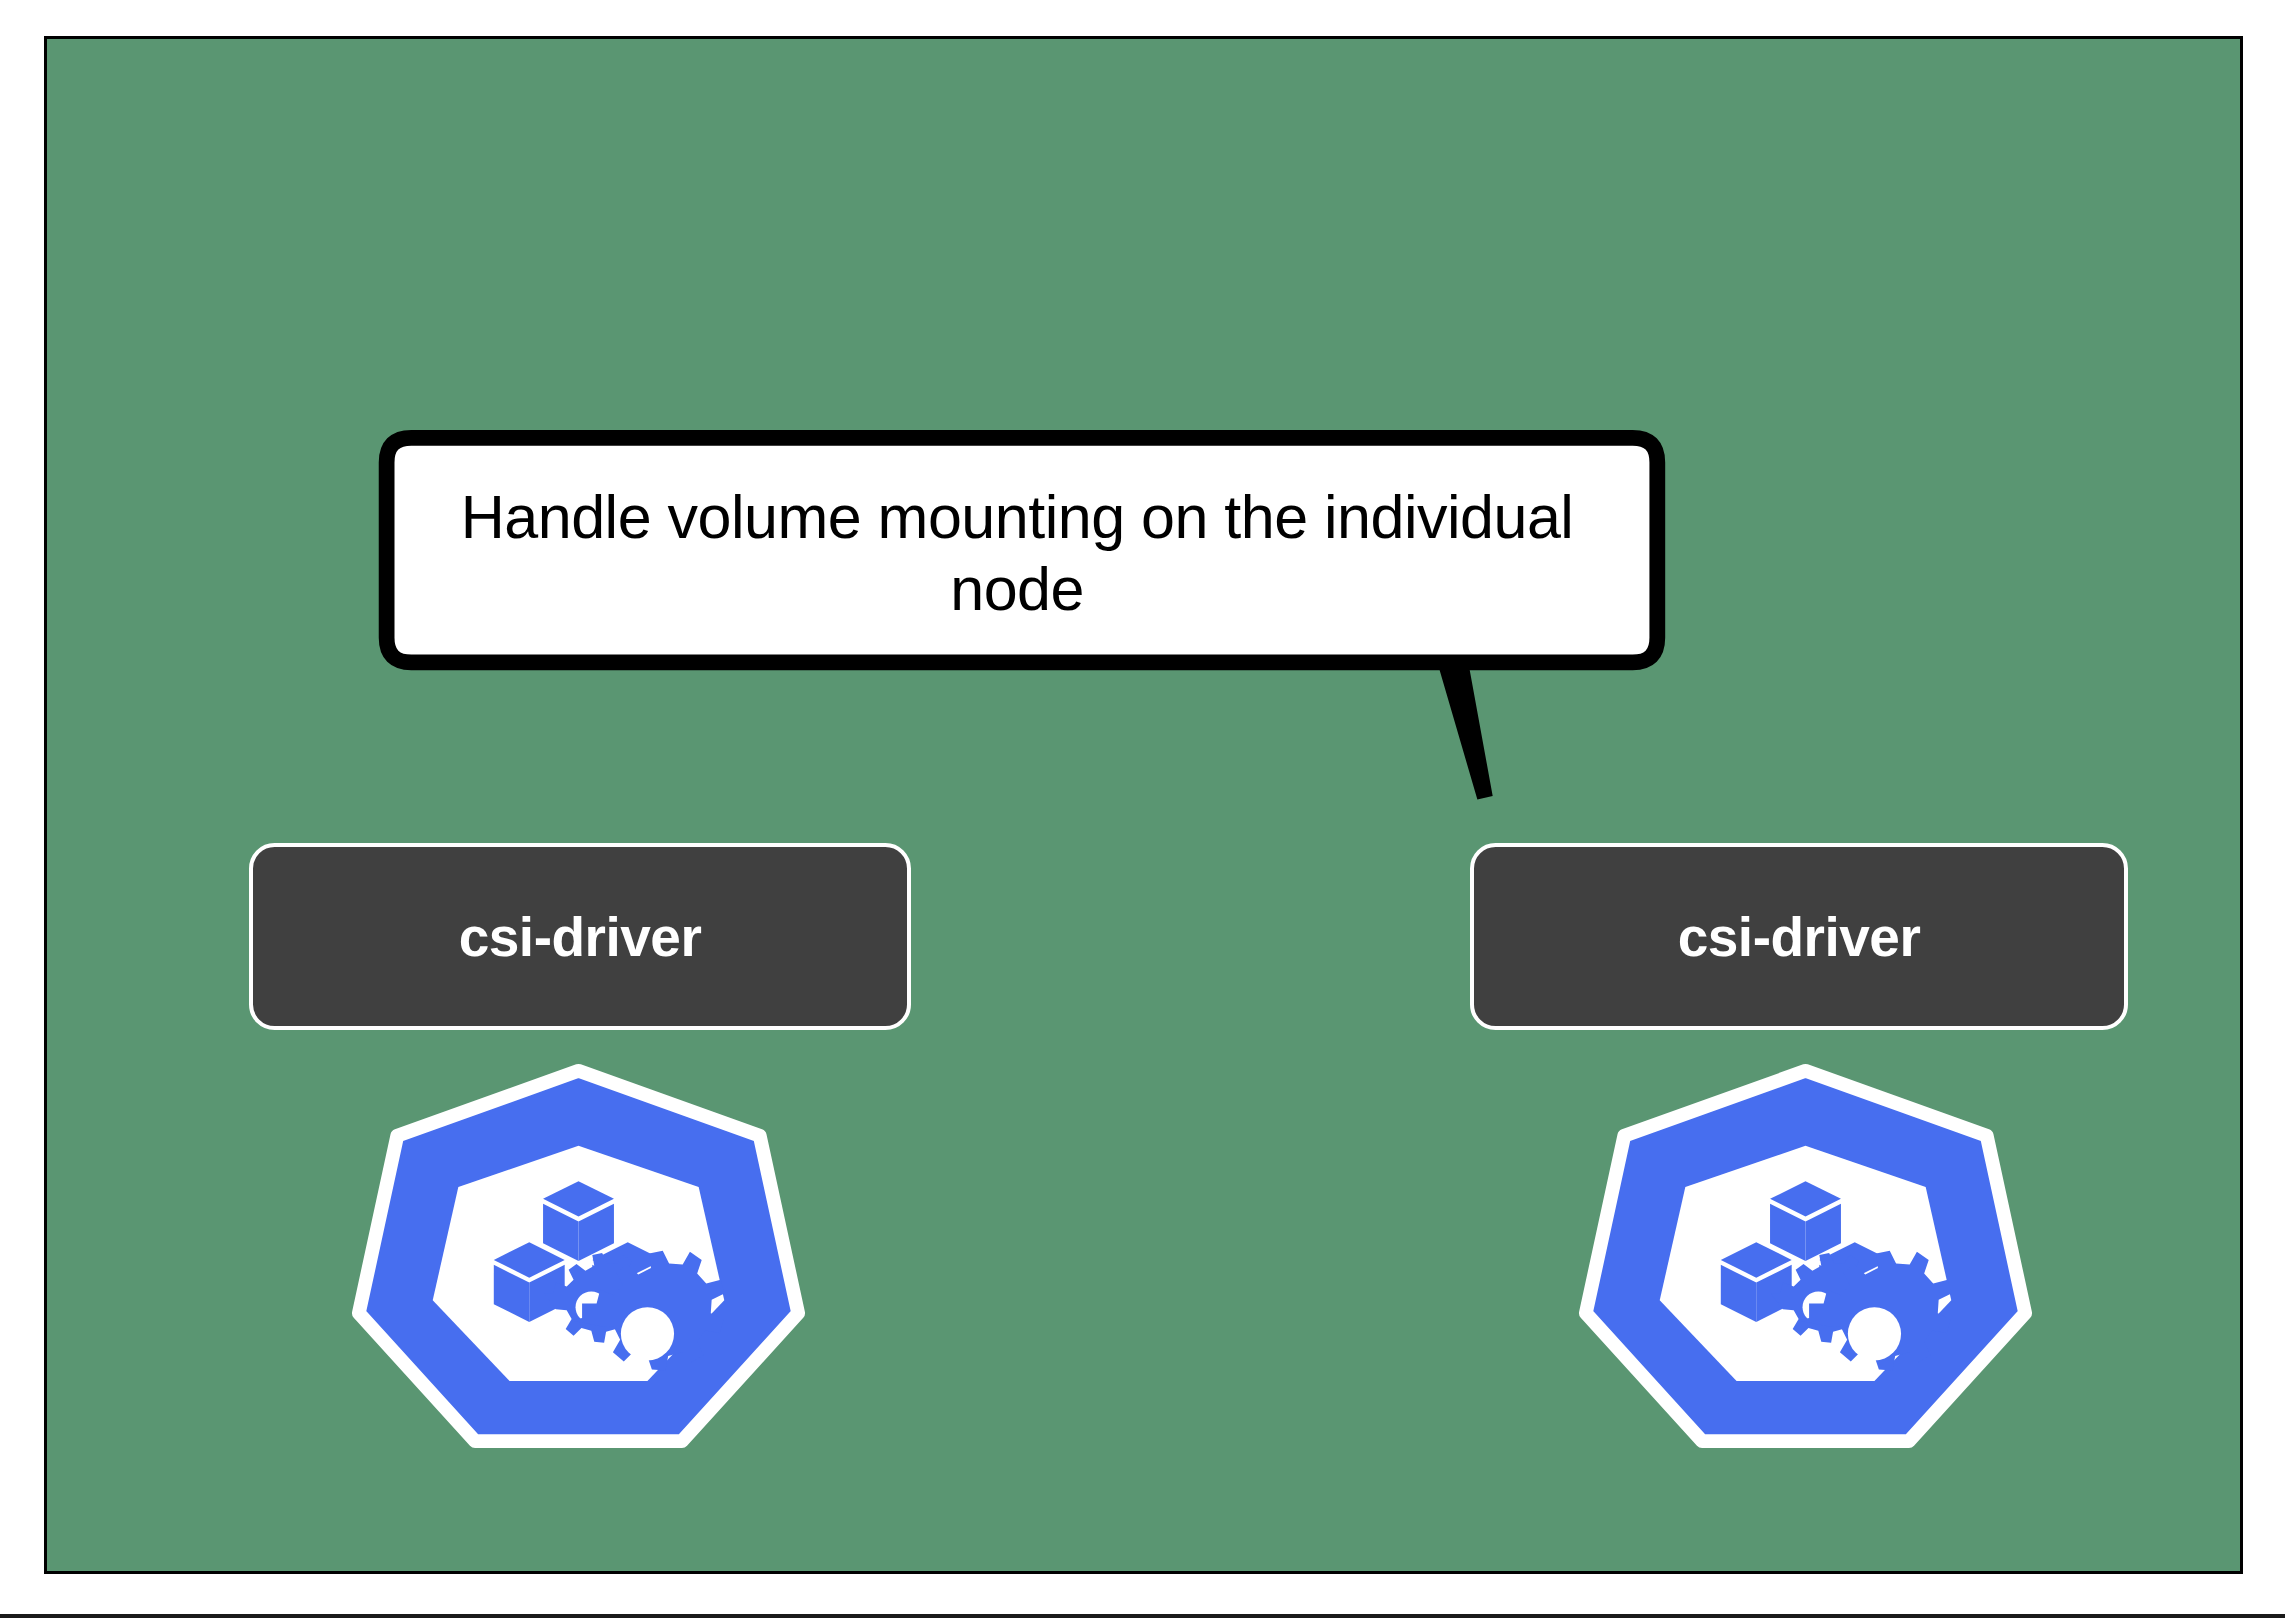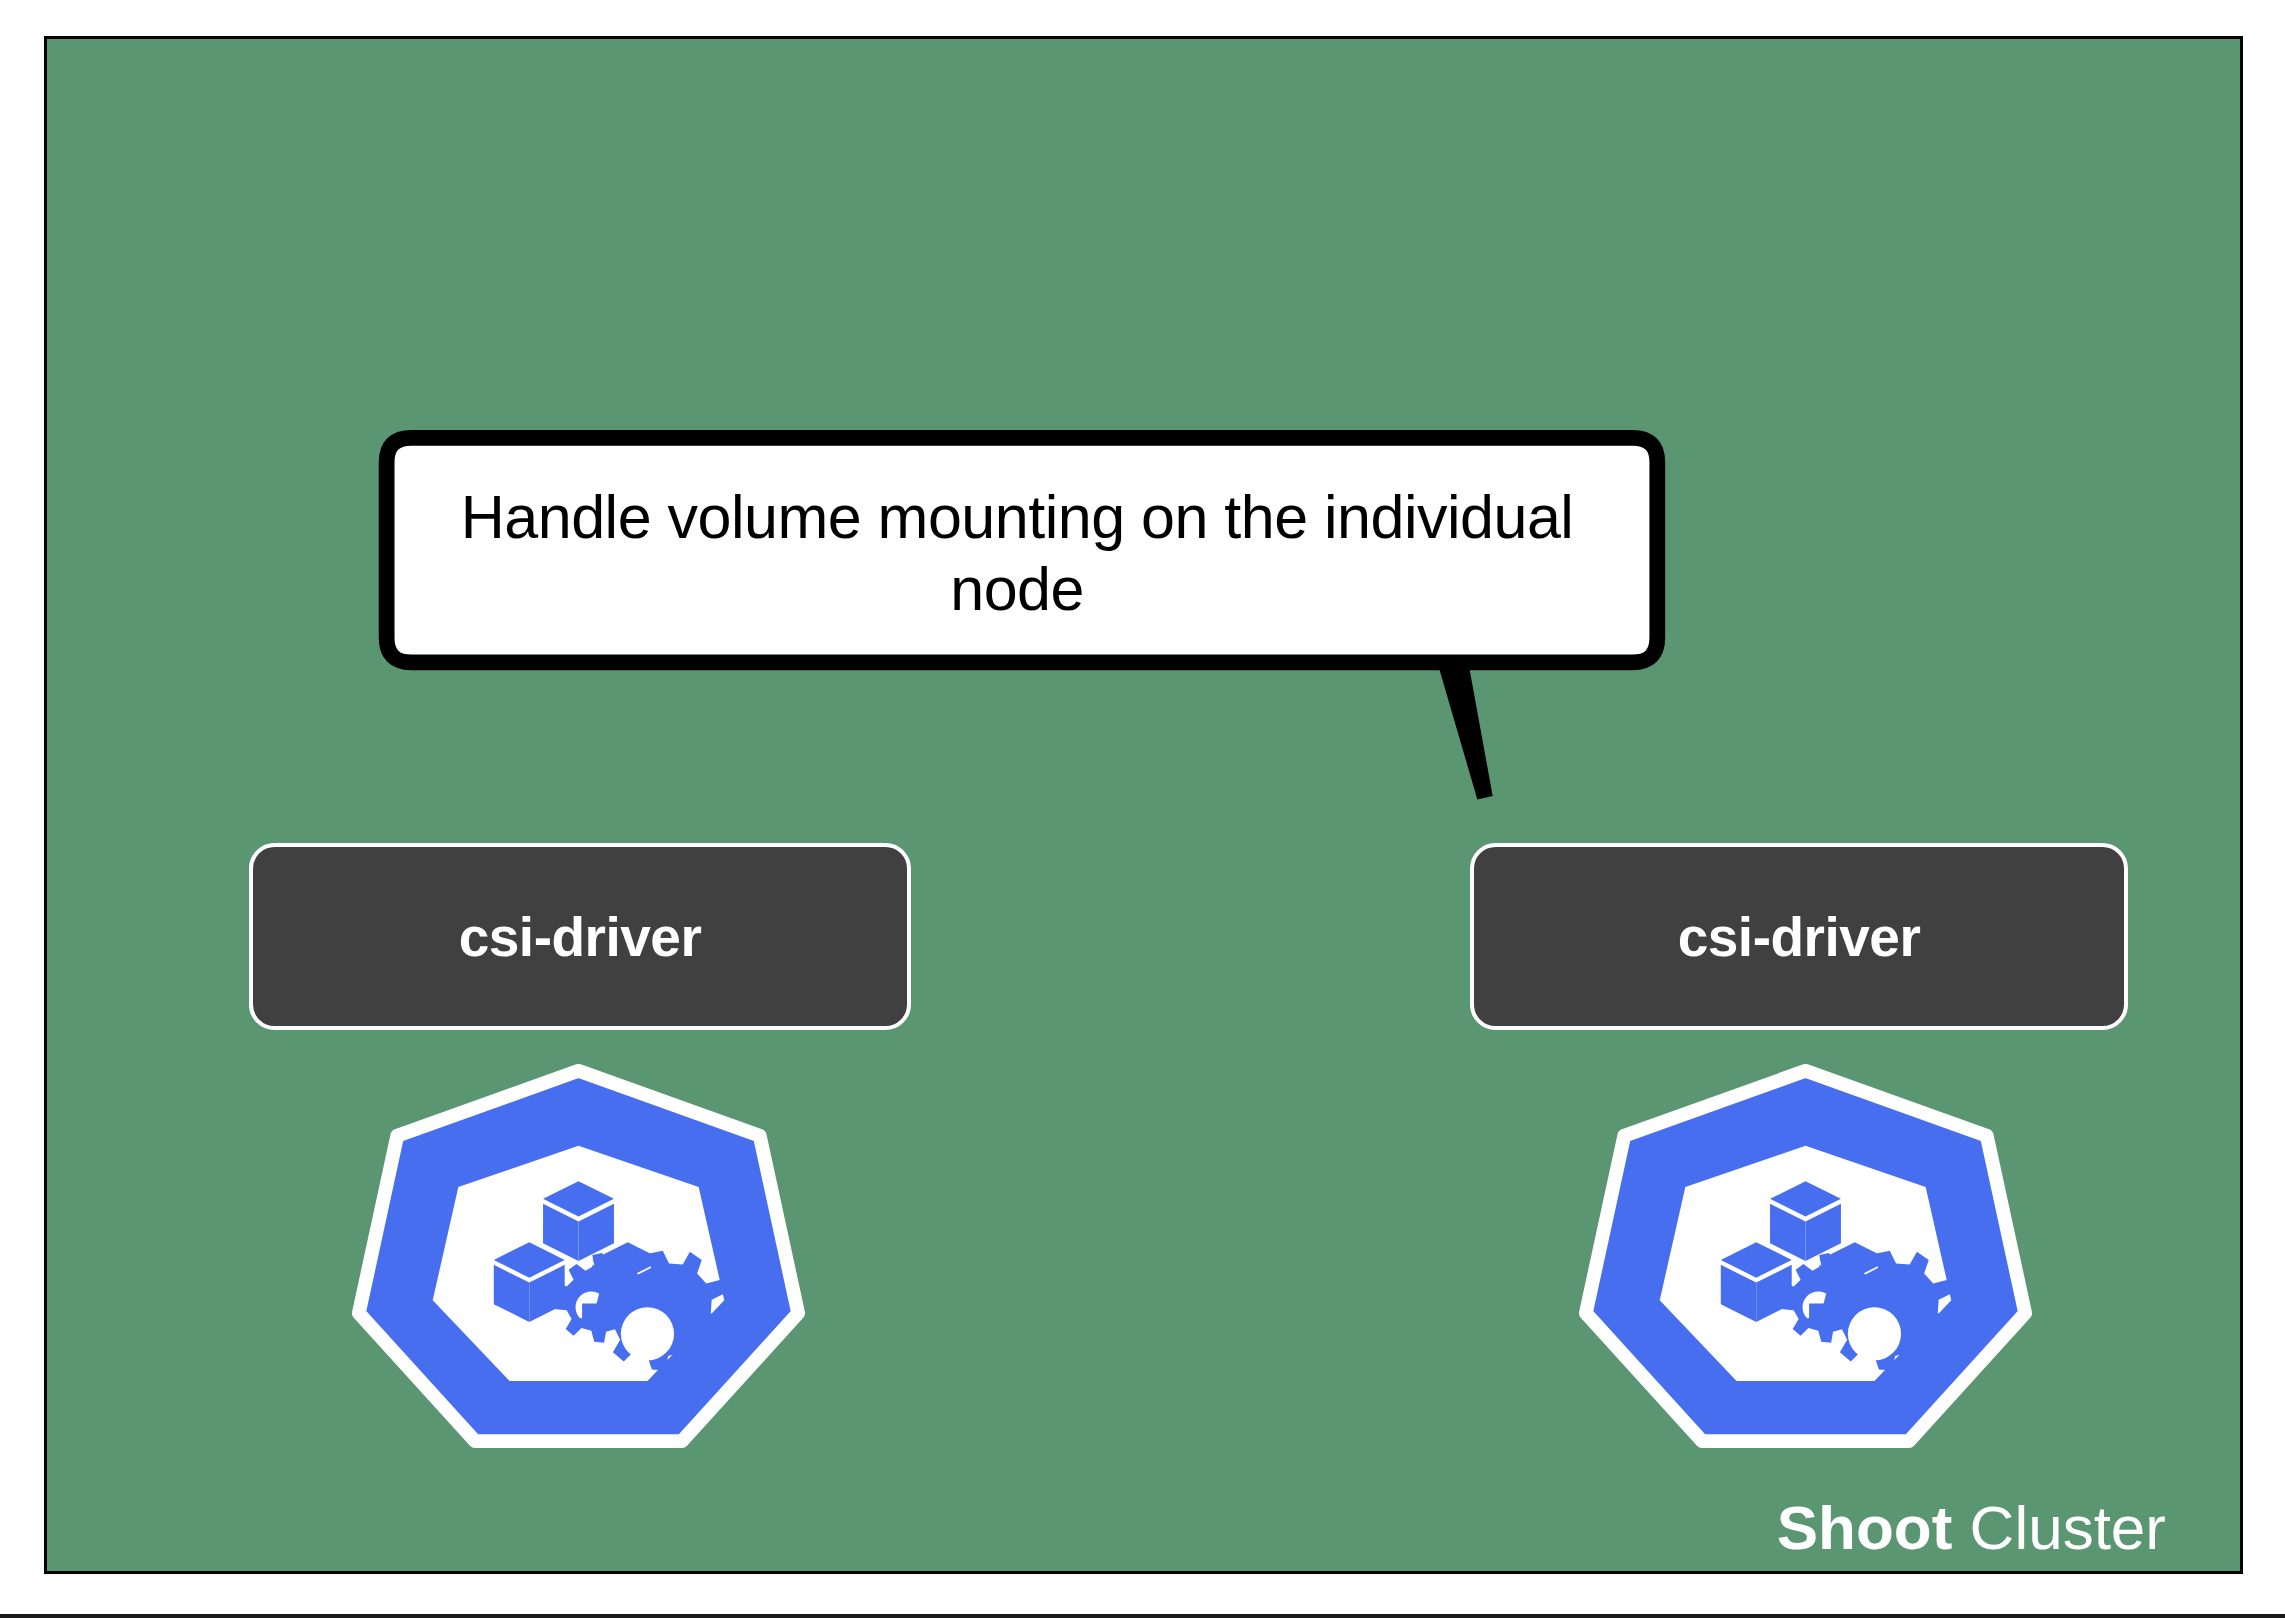--- a/index.html
+++ b/index.html
@@ -211,22 +211,19 @@
           <path d="M200,238 l9,0 l3,-11 l11,4 l7,-7 l-5,-10 l8,-6 l9,7 l9,-5 l-2,-11 l10,-2 l5,10 l10,1 l6,-9 l9,6 l-4,10 l7,8 l11,-3 l3,10 l-10,5 l-1,10 l10,5 l-3,10 l-11,-2 l-6,8 l5,10 l-9,6 l-8,-8 l-10,3 l-2,11 l-10,-1 l-3,-11 l-10,-3 l-8,8 l-8,-7 l6,-10 l-5,-9 l-11,-1 Z"></path>
           <circle cx="248" cy="252" r="16" fill="#ffffff"></circle>
         </g>
         <g fill="#476eef">
           <path d="M256,290 l11,-3 l0,-16 l16,0 l4,-15 l15,6 l10,-11 l-7,-14 l12,-9 l12,11 l14,-7 l-2,-16 l15,-3 l7,14 l15,1 l8,-14 l13,9 l-5,15 l10,11 l16,-4 l4,15 l-14,7 l-1,15 l14,7 l-4,15 l-16,-3 l-9,12 l7,15 l-13,8 l-11,-11 l-15,4 l-3,16 l-15,-1 l-5,-15 l-15,-5 l-11,11 l-12,-10 l8,-14 l-7,-14 l-16,-1 Z" transform="translate(-30,8) scale(0.92) translate(25,-10)"></path>
           <circle cx="305" cy="279" r="27" fill="#ffffff"></circle>
         </g>
       </svg>
     </div>
 
-    <div id="cluster-caption">
-      <span class="cap-bold">Shoot</span><span class="cap-regular"> Cluster</span>
-    </div>
 
   </div>
 
   <div id="bottom-rule"></div>
 
 </div>
 
 
 </body></html>

